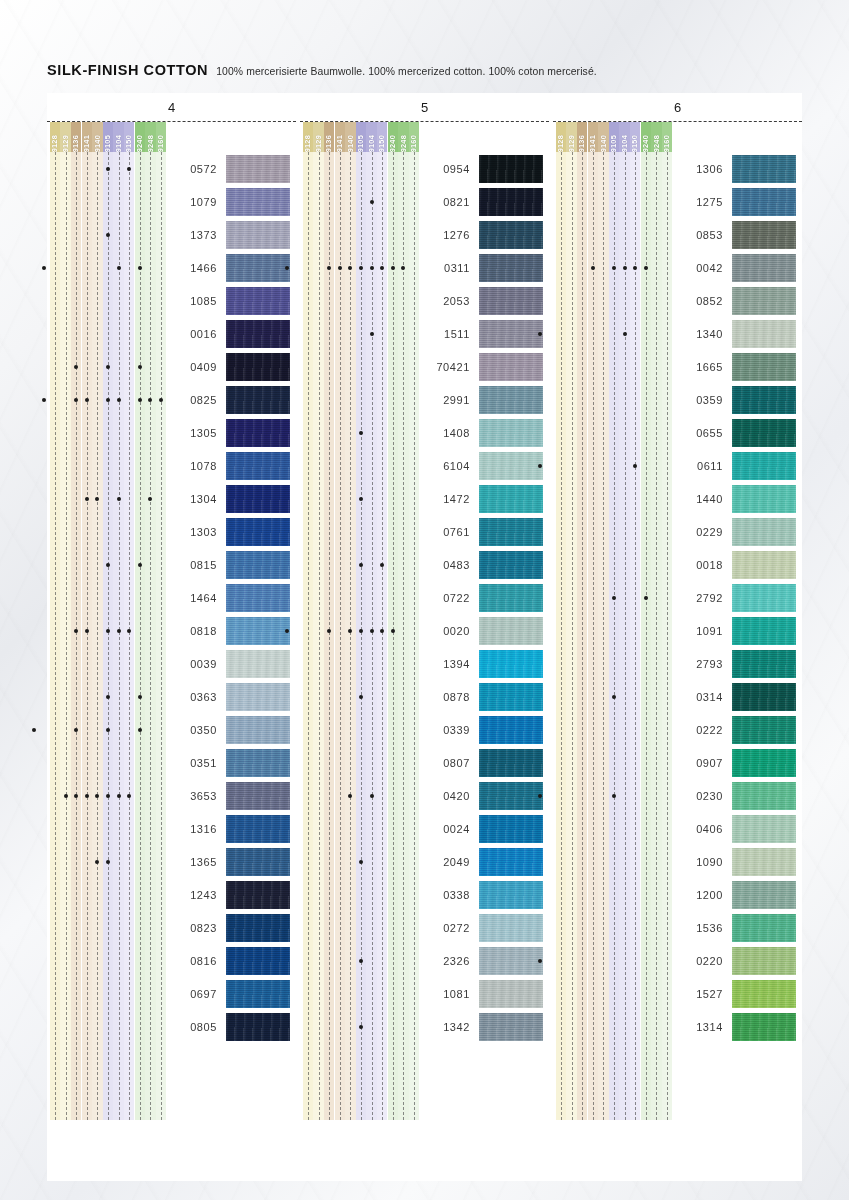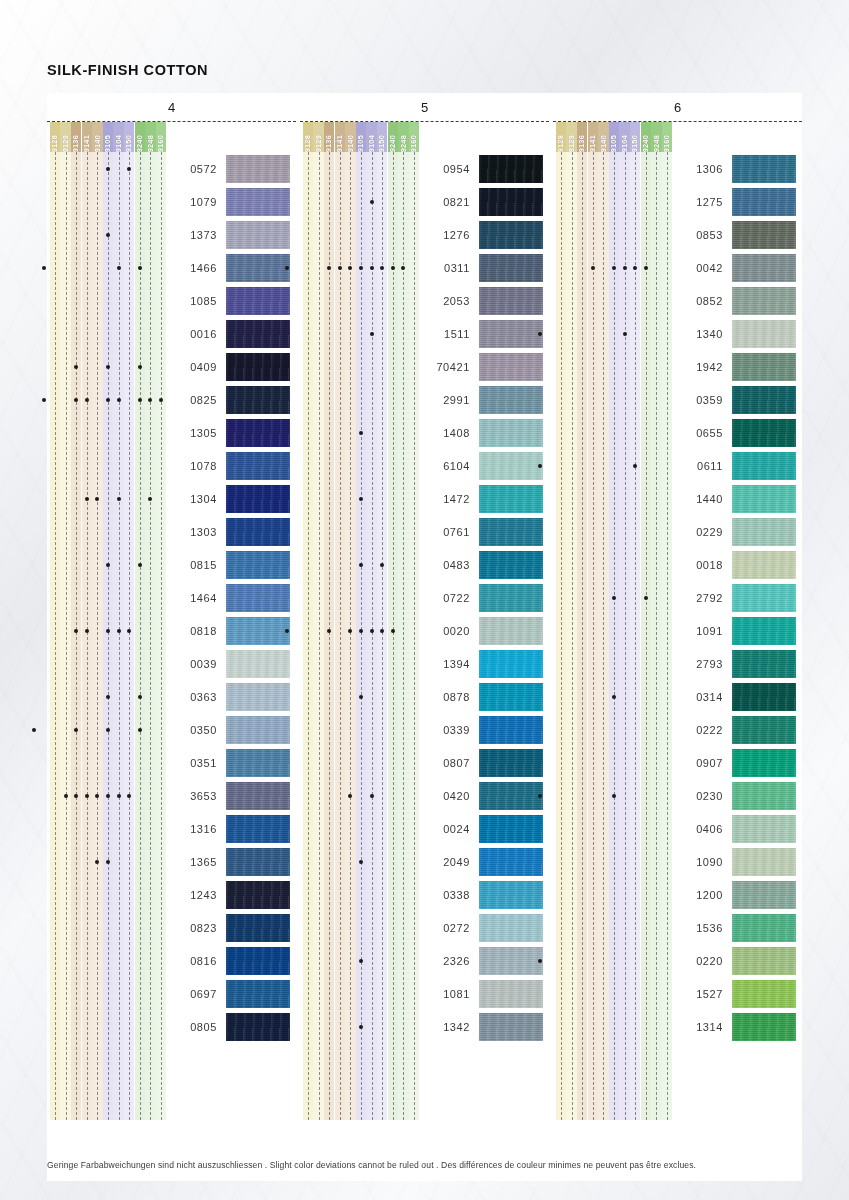--- a/index.html
+++ b/index.html
@@ -122,20 +122,21 @@
 
 <div class="paper-tex"></div>
 
 <div class="sheet">
 
   <div class="panel"></div>
   <div class="panel-bottom"></div>
 
   <div class="title-row">
     <div class="brand">SILK-FINISH COTTON</div>
+    <div class="subtitle">100% mercerisierte Baumwolle. 100% mercerized cotton. 100% coton mercerisé.</div>
   </div>
 
   <div class="group g4">
     <div class="grp-head">4</div>
     <div class="grp-body">
       <div class="matrix">
           <div class="band" style="left: 2.7px; width: 10.6px; background: rgb(247, 243, 216);"></div>
           <div class="band" style="left: 13.3px; width: 10.6px; background: rgb(249, 246, 226);"></div>
           <div class="band" style="left: 23.9px; width: 10.6px; background: rgb(241, 229, 213);"></div>
           <div class="band" style="left: 34.5px; width: 10.6px; background: rgb(243, 232, 218);"></div>
@@ -642,21 +643,21 @@
           </div>
           <div class="row">
             <div class="num">0852</div>
             <div class="sw" style="background: rgb(139, 160, 150);"></div>
           </div>
           <div class="row">
             <div class="num">1340</div>
             <div class="sw" style="background: rgb(192, 203, 190);"></div>
           </div>
           <div class="row">
-            <div class="num">1942</div>
+            <div class="num">1665</div>
             <div class="sw" style="background: rgb(108, 140, 123);"></div>
           </div>
           <div class="row">
             <div class="num">0359</div>
             <div class="sw" style="background: rgb(15, 97, 101);"></div>
           </div>
           <div class="row">
             <div class="num">0655</div>
             <div class="sw" style="background: rgb(13, 92, 81);"></div>
           </div>
@@ -729,15 +730,14 @@
             <div class="sw" style="background: rgb(142, 194, 85);"></div>
           </div>
           <div class="row">
             <div class="num">1314</div>
             <div class="sw" style="background: rgb(58, 155, 79);"></div>
           </div>
         </div>
     </div>
   </div>
 
-  <div class="footer">Geringe Farbabweichungen sind nicht auszuschliessen . Slight color deviations cannot be ruled out . Des différences de couleur minimes ne peuvent pas être exclues.</div>
 
 </div>
 
 </body></html>

